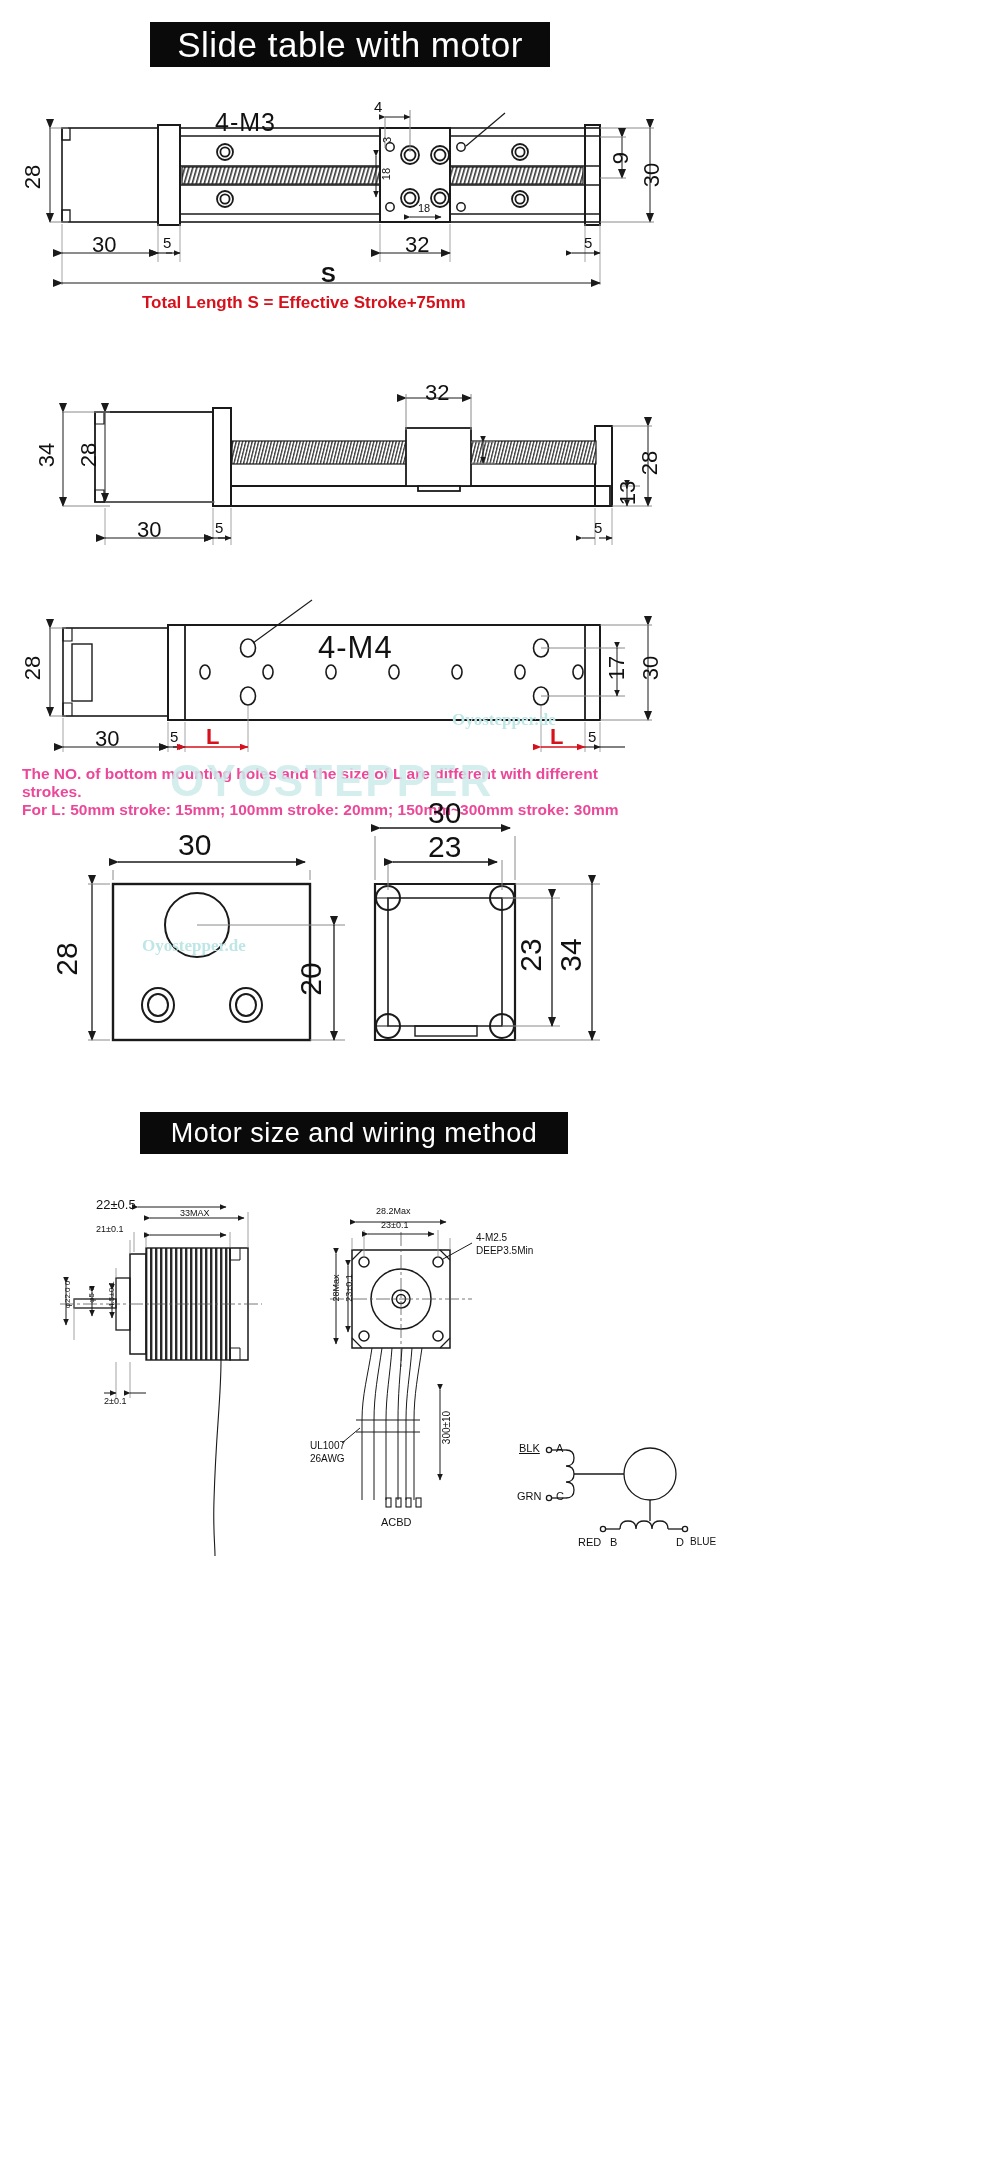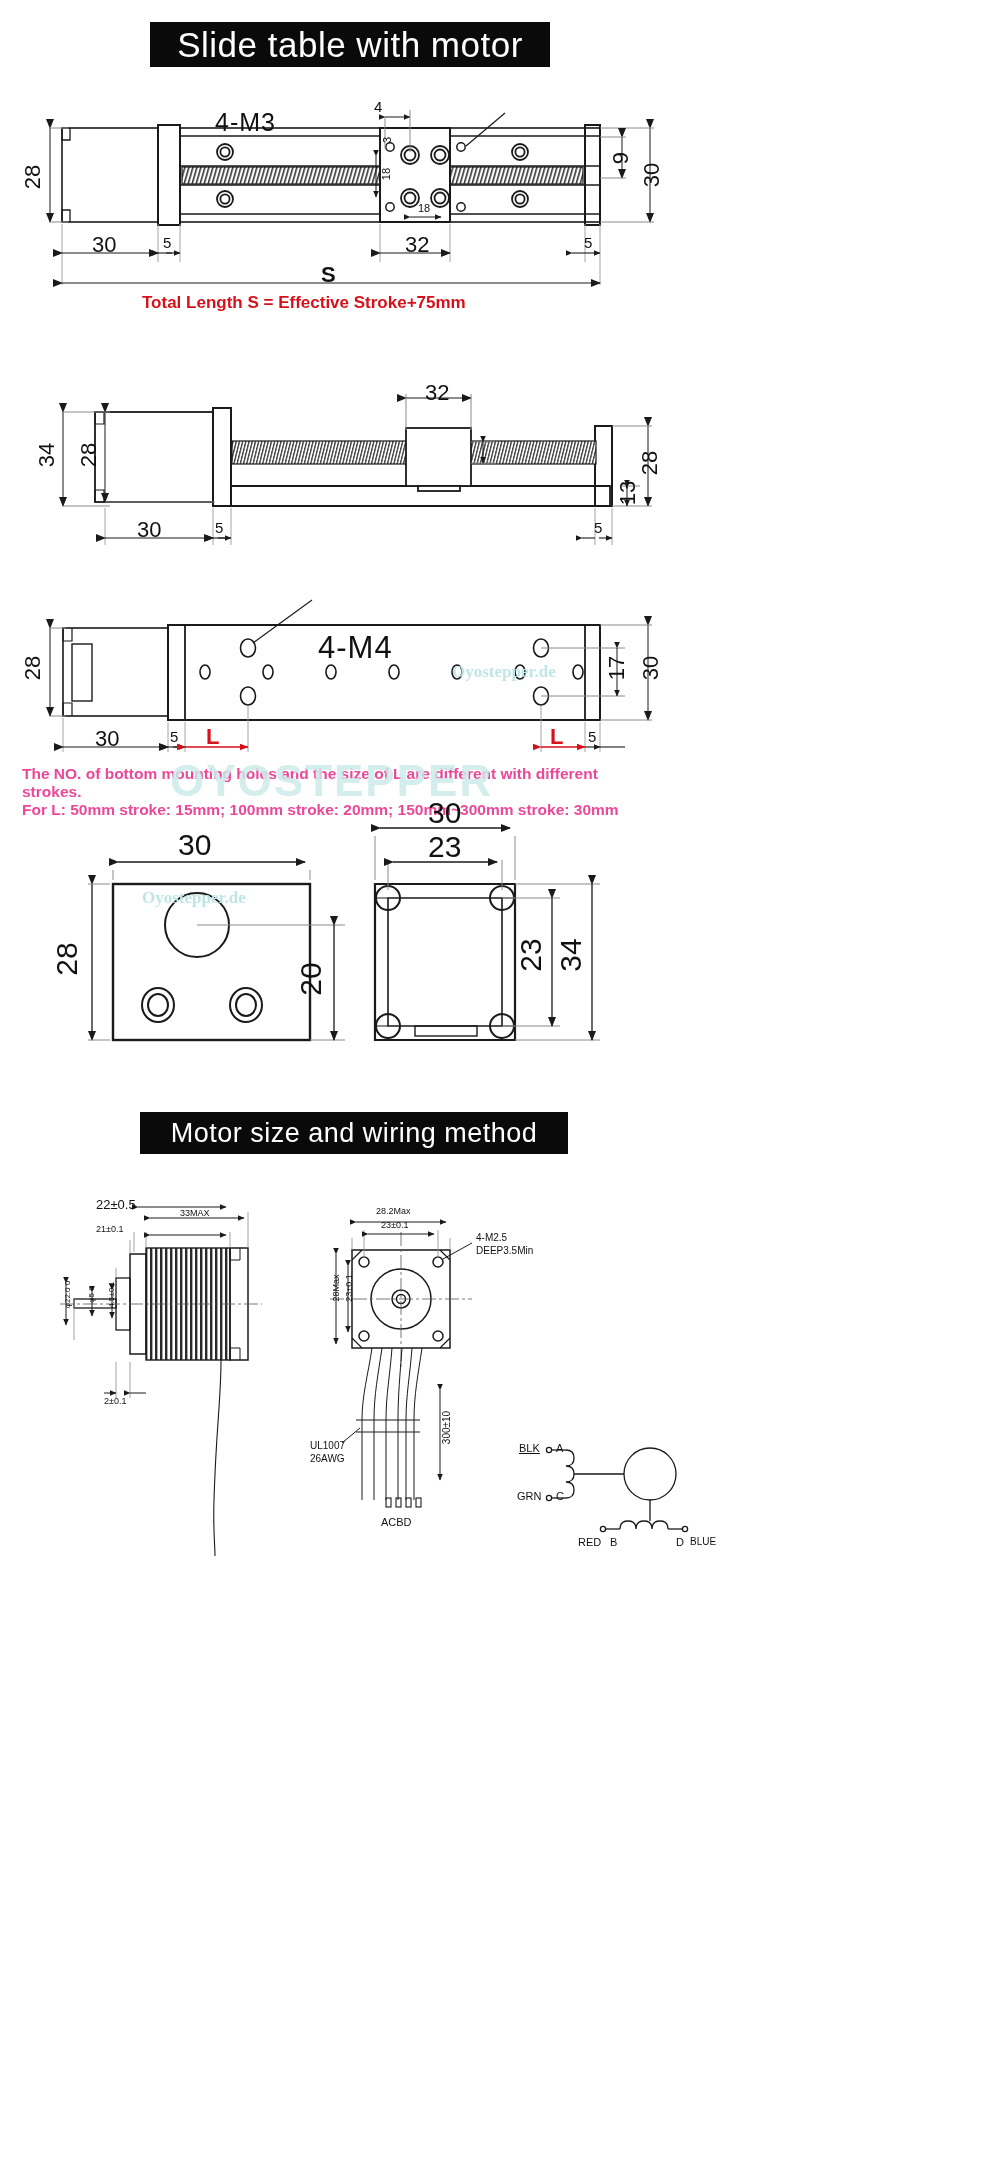--- a/index.html
+++ b/index.html
@@ -18,21 +18,21 @@
 
   
   .lbl{position:absolute;font-family:"Liberation Sans",sans-serif;color:#111;white-space:nowrap;}
   .dim{font-size:22px;}
   .dim-s{font-size:15px;}
   .dim-xs{font-size:11px;}
   .dim-xxs{font-size:8px;}
   .rot90{transform:rotate(-90deg);}
   .red{color:#d6111b;font-weight:bold;}
   .note{color:#ec4899;font-size:15.5px;font-weight:600;line-height:18px;}
-  .wm{color:#bfe6e6;font-family:"Liberation Serif",serif;font-weight:bold;}
+  .wm{color:#bfe6e6;font-family:"Liberation Serif",serif;font-weight:bold;margin-top:48px;}
 
   .wmbig{position:absolute;left:170px;top:756px;font-size:44px;font-weight:bold;color:#cdeaea;
          font-family:"Liberation Sans",sans-serif;letter-spacing:2px;opacity:.85;}
 </style>
 </head>
 <body>
 
 <div class="page">
 
   <div class="banner" id="banner-main">

